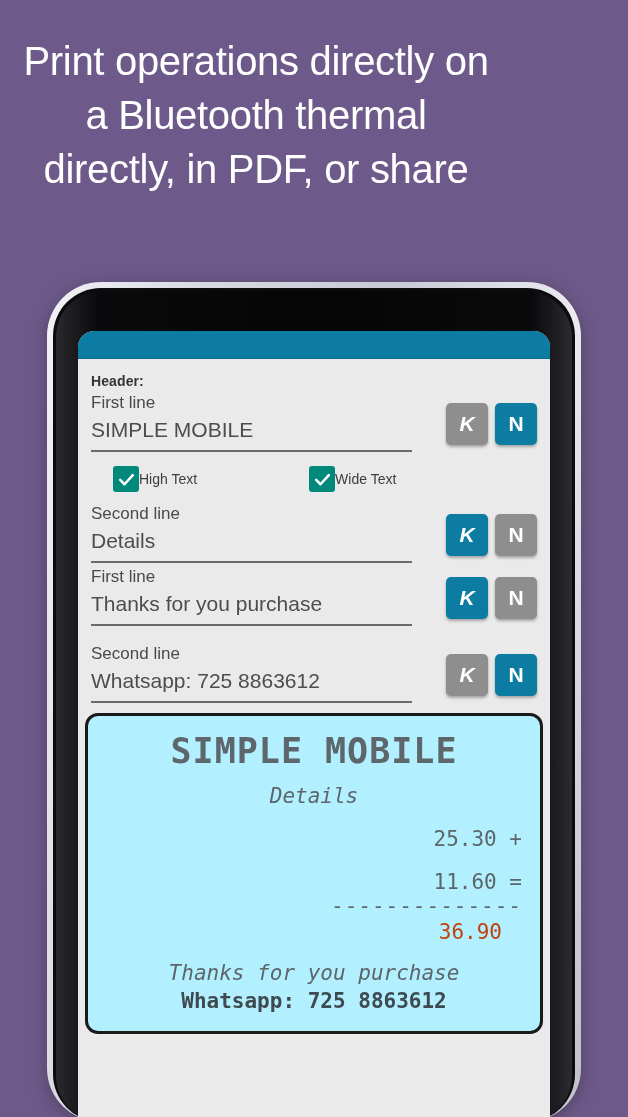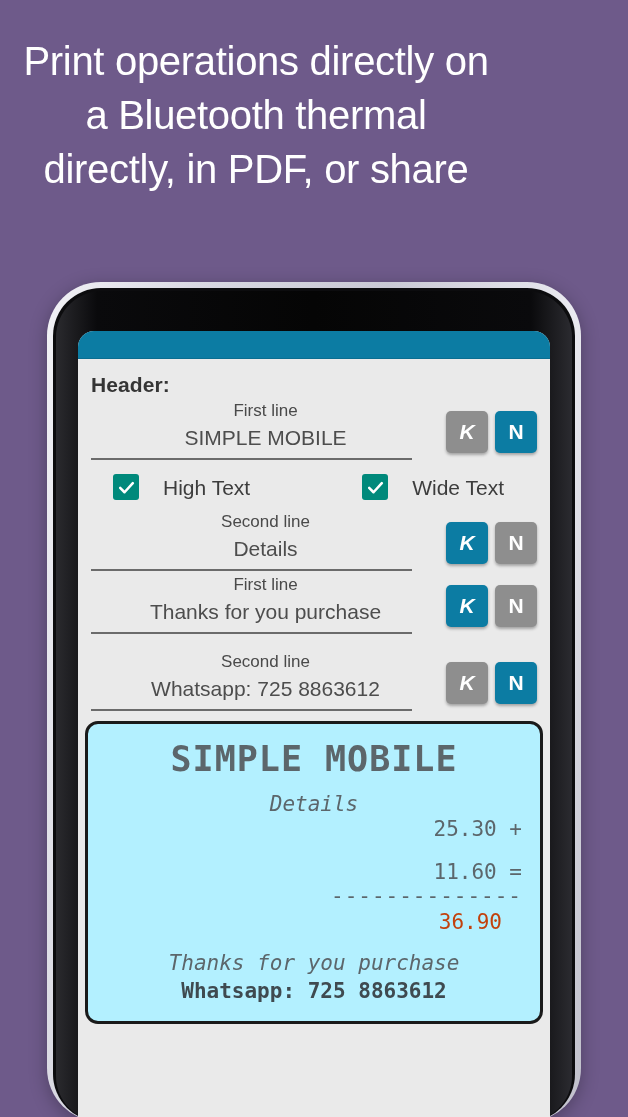--- a/index.html
+++ b/index.html
@@ -53,30 +53,30 @@
   .appbar {
     height:28px; width:100%;
     background:#0C7CA3;
     border-bottom:1px solid #0a6e91;
   }
 
   
   .form { padding:14px 13px 0 13px; }
 
   .section-title {
-    font-size:21px; font-weight:bold; color:#353535;
+    font-size:14px; font-weight:bold; color:#353535;
     margin-bottom:2px; letter-spacing:0.1px;
   }
   .section-title.footer { margin-top:23px; }
 
   .field-row {
     display:flex; align-items:flex-end; gap:0;
     margin-bottom:2px;
   }
-  .field-col { flex:1; min-width:0;text-align:center; }
+  .field-col { flex:1; min-width:0; }
   .field-label {
     font-size:17px; color:#4a4a4a; line-height:24px;
   }
   .field-value {
     font-size:21px; color:#4d4d4d; line-height:30px;
     white-space:nowrap; overflow:hidden;
   }
   .field-underline {
     height:2px; background:#6b6b6b; margin-top:5px;
     margin-right:28px;
@@ -103,21 +103,21 @@
   .check-item { display:flex; align-items:center; }
   .check-item.second { margin-left:112px; }
   .cbox {
     width:26px; height:26px; border-radius:3px;
     background:#00897B;
     display:flex; align-items:center; justify-content:center;
     flex:0 0 auto;
   }
   .cbox svg { width:19px; height:19px; display:block; }
   .check-label {
-    font-size:21px; color:#3d3d3d; margin-left:24px; line-height:1;
+    font-size:14px; color:#3d3d3d; margin-left:0; line-height:1;
   }
 
   
   .receipt {
     margin:10px 7px 0 7px;
     background:#B3F0FF;
     border:3px solid #1a1a1a;
     border-radius:13px;
     padding:14px 18px 18px 18px;
     font-family:"DejaVu Sans Mono", monospace;
@@ -126,21 +126,21 @@
   }
   .r-title {
     text-align:center; font-size:35px; font-weight:bold;
     letter-spacing:1px; line-height:1.25; color:#5c666b;
   }
   .r-sub {
     text-align:center; font-size:21px; font-style:italic;
     margin-top:10px; color:#5c666b;
   }
   .r-amounts {
-    text-align:right; font-size:21px;
+    margin-top:18px; text-align:right; font-size:21px;
     line-height:26px; color:#5c666b;
   }
   .r-sep {
     text-align:right; font-size:21px; line-height:22px;
     color:#5c666b; letter-spacing:1px;
   }
   .r-total {
     text-align:right; font-size:21px; line-height:30px;
     color:#c2410c; padding-right:20px;
   }

